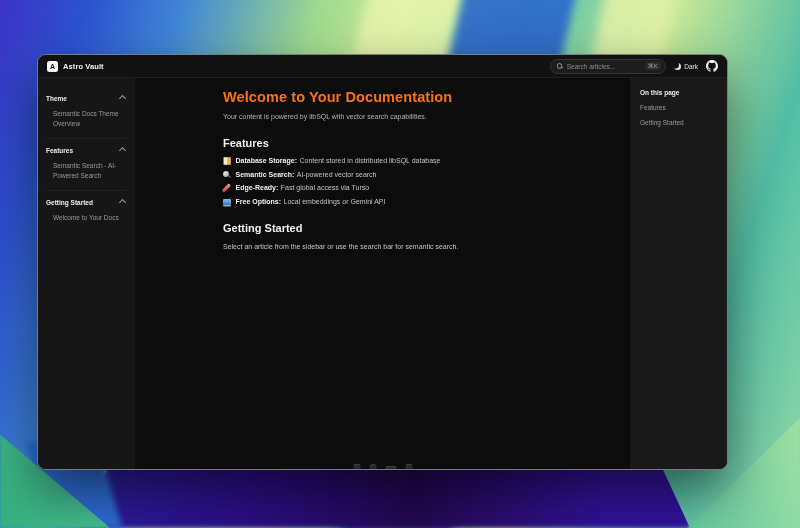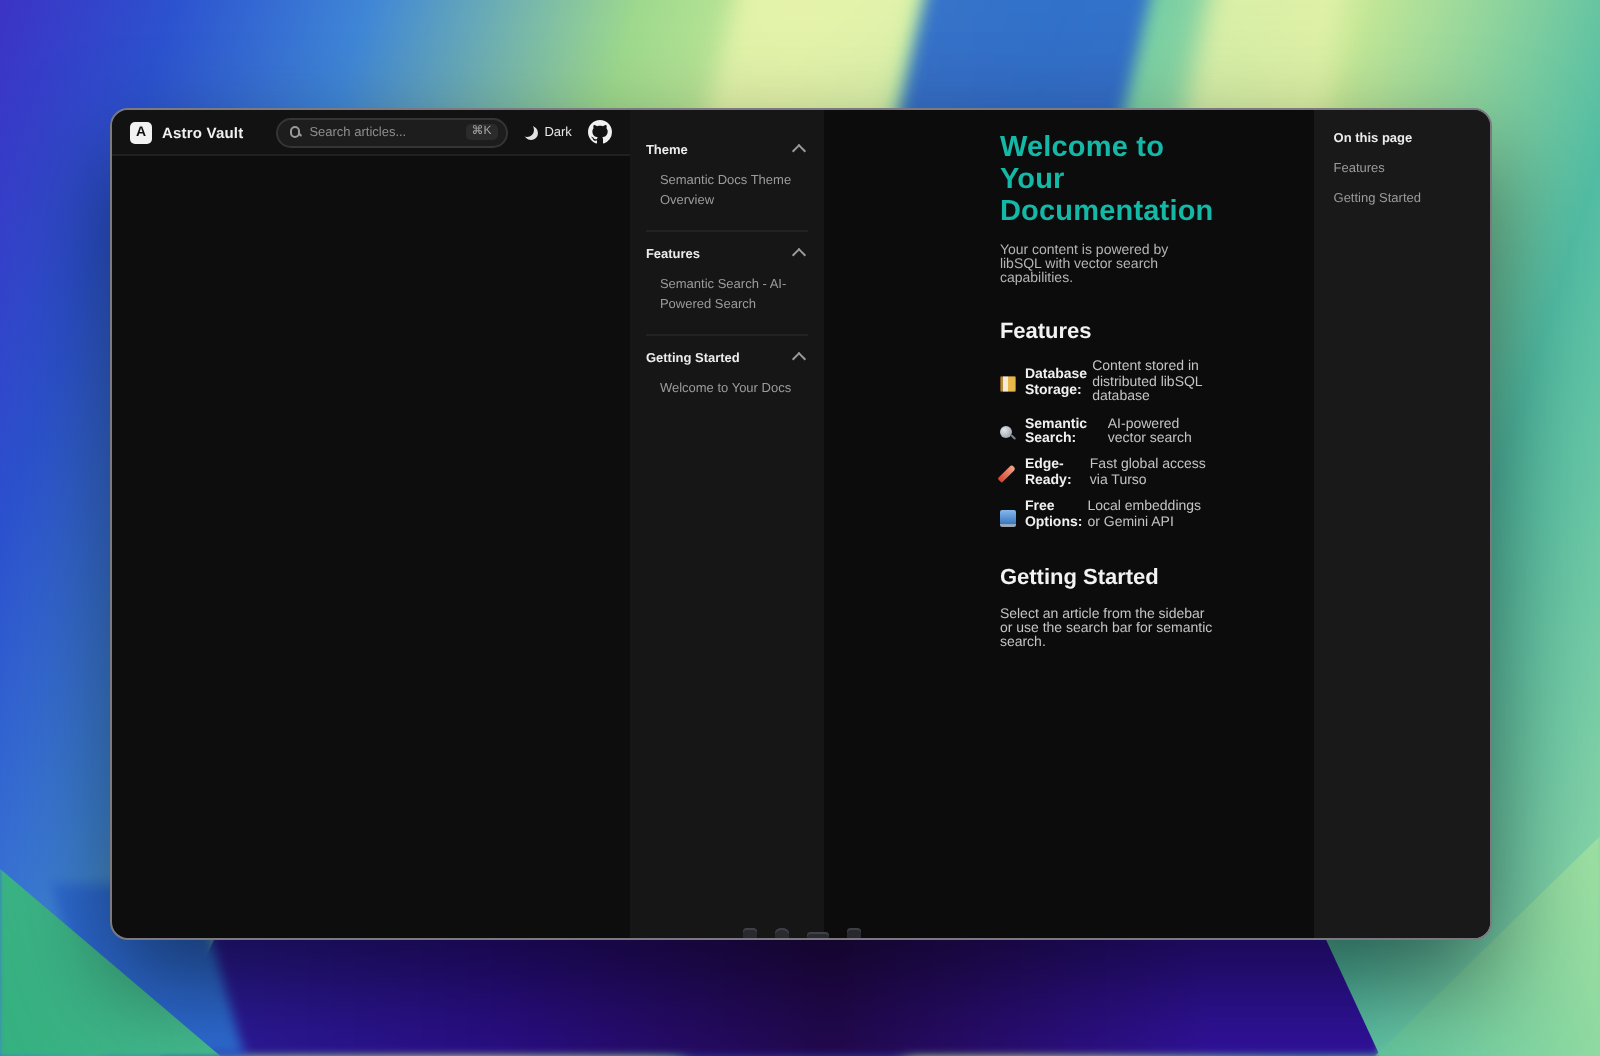--- a/index.html
+++ b/index.html
@@ -25,24 +25,24 @@
   .wp-bl-blue{position:absolute;left:38px;bottom:0;width:72px;height:86px;background:#2d6bd3;
     transform:skewX(16deg);filter:blur(3px);}
   .wp-bl-green{position:absolute;left:0;bottom:0;width:190px;height:130px;
     background:linear-gradient(70deg,#35b07f,#59c9a5);
     clip-path:polygon(0 28%,58% 100%,0 100%);filter:blur(1px);}
   .wp-br-green{position:absolute;right:0;bottom:0;width:150px;height:110px;
     background:linear-gradient(250deg,#9fe0a2,#55c2a0);
     clip-path:polygon(100% 0,100% 100%,25% 100%);filter:blur(1px);}
 
   
-  .window{position:absolute;left:55px;top:54px;width:691px;height:416px;
+  .window{position:absolute;left:37px;top:54px;width:691px;height:416px;
     background:#0d0d0d;border-radius:9px;border:1px solid #7a7a80;
     box-shadow:0 22px 50px rgba(0,0,0,.5),inset 0 2px 0 rgba(255,255,255,.22);
-    overflow:hidden;display:flex;flex-direction:row;box-sizing:border-box;}
+    overflow:hidden;display:flex;flex-direction:column;box-sizing:border-box;}
   .app-header{height:22px;flex:none;display:flex;align-items:center;gap:8px;
     padding:0 9px;background:#121212;border-bottom:1px solid #202020;}
   .brand{display:flex;align-items:center;gap:5px;cursor:pointer;}
   .logo{width:11px;height:11px;border-radius:2.5px;background:#f2f2f2;color:#111;
     font-weight:700;font-size:7px;display:flex;align-items:center;justify-content:center;line-height:1;}
   .brand-title{color:#f0f0f0;font-size:7.5px;font-weight:700;letter-spacing:.1px;}
   .spacer{flex:1;}
   .search{width:116px;height:15px;background:#1d1d1d;border:1px solid #353535;border-radius:8px;
     display:flex;align-items:center;gap:4px;padding:0 4px 0 6px;box-sizing:border-box;cursor:text;}
   .search-ph{color:#8f8f8f;font-size:6.5px;flex:1;white-space:nowrap;}
@@ -70,21 +70,21 @@
   .nav-section{padding:4px 0 9px 0;}
   .nav-section + .nav-section{border-top:1px solid #222;padding-top:8px;}
   .nav-title{display:flex;align-items:center;justify-content:space-between;cursor:pointer;}
   .nav-title span:first-child{color:#ececec;font-size:6.5px;font-weight:700;}
   [data-icon="chevron-up-icon"]{width:4px;height:4px;border-top:1px solid #9a9a9a;border-right:1px solid #9a9a9a;
     transform:rotate(-45deg);display:inline-block;margin-right:2px;}
   .nav-item{display:block;color:#9b9b9b;font-size:6.5px;line-height:1.55;margin-top:7px;
     padding-left:7px;text-decoration:none;cursor:pointer;}
 
   
-  .main h1{margin:0;color:#14b8a6;font-size:14.5px;font-weight:700;letter-spacing:.1px;}
+  .main h1{margin:0;color:#f97316;font-size:14.5px;font-weight:700;letter-spacing:.1px;}
   .subtitle{margin:8px 0 0 0;color:#b5b5b5;font-size:7px;}
   .main h2{margin:17px 0 0 0;color:#f2f2f2;font-size:11px;font-weight:700;}
   .features{list-style:none;margin:8px 0 0 0;padding:0;}
   .features li{display:flex;align-items:center;margin-bottom:5.5px;font-size:7px;line-height:1.1;}
   .features b{color:#f0f0f0;font-weight:700;}
   .features .desc{color:#c4c4c4;margin-left:2.5px;}
   .para{margin:9px 0 0 0;color:#c4c4c4;font-size:7px;}
 
   
   .fi{width:8px;height:8px;display:inline-block;margin-right:4.5px;position:relative;flex:none;}

